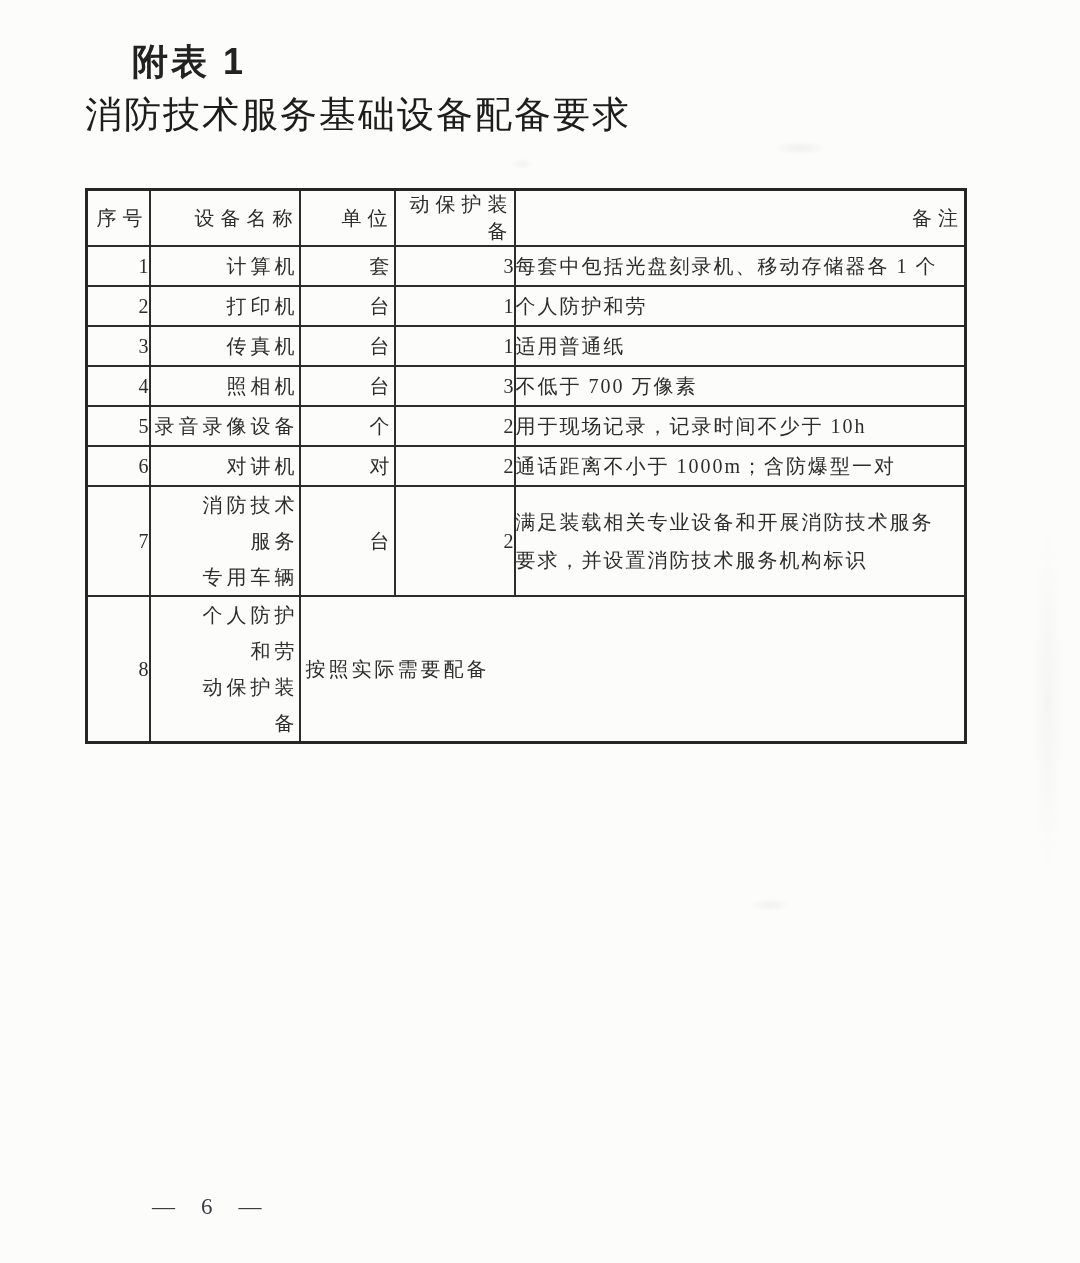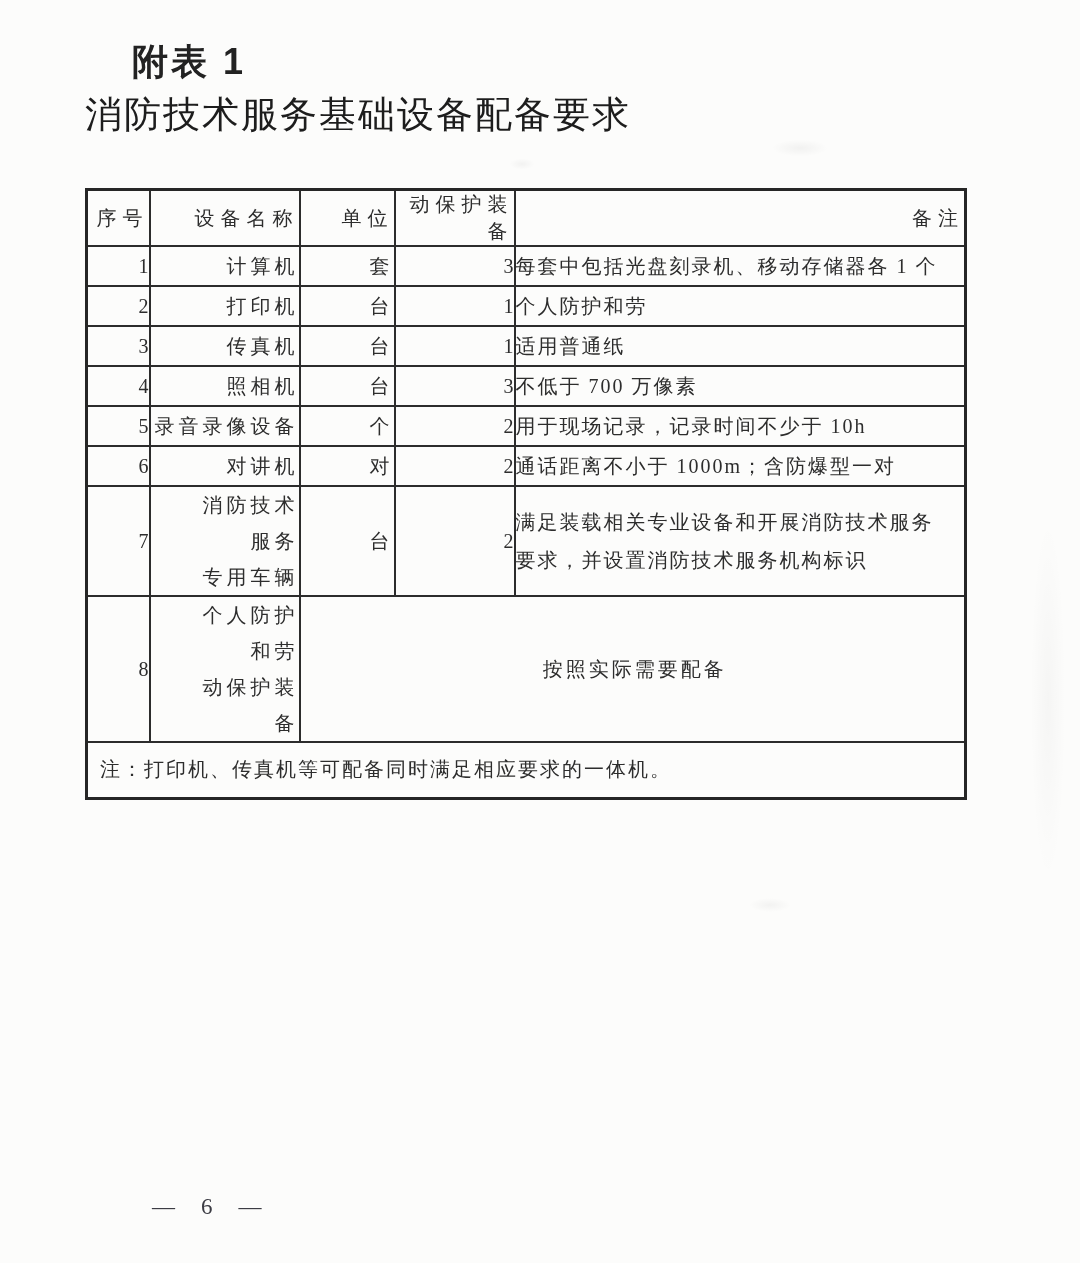--- a/index.html
+++ b/index.html
@@ -73,21 +73,21 @@
   .equip-table td.unit-cell {
     letter-spacing: 4px;
   }
   .equip-table td.remark-cell {
     text-align: left;
     padding-left: 0;
     padding-right: 10px;
     letter-spacing: 2px;
   }
   .equip-table td.merged-cell {
-    text-align: center;
+    text-align: left;
     padding-left: 5px;
     letter-spacing: 3px;
   }
   .equip-table td.note-cell {
     text-align: left;
     padding-left: 12px;
     letter-spacing: 2px;
   }
   .row-head  { height: 42px; }
   .row-s     { height: 40px; }
@@ -186,23 +186,20 @@
       <td class="remark-cell tall">满足装载相关专业设备和开展消防技术服务要求，并设置消防技术服务机构标识</td>
     </tr>
     <tr class="row-d">
       <td>8</td>
       <td class="name-cell two-line">
         <span>个人防护和劳</span>
         <span>动保护装备</span>
       </td>
       <td class="merged-cell" colspan="3">按照实际需要配备</td>
     </tr>
-    <tr class="row-note">
-      <td class="note-cell" colspan="5">注：打印机、传真机等可配备同时满足相应要求的一体机。</td>
-    </tr>
   </tbody>
 </table>
 
 <div class="page-footer">
   <span>—</span>
   <span>6</span>
   <span>—</span>
 </div>
 
 </body></html>

